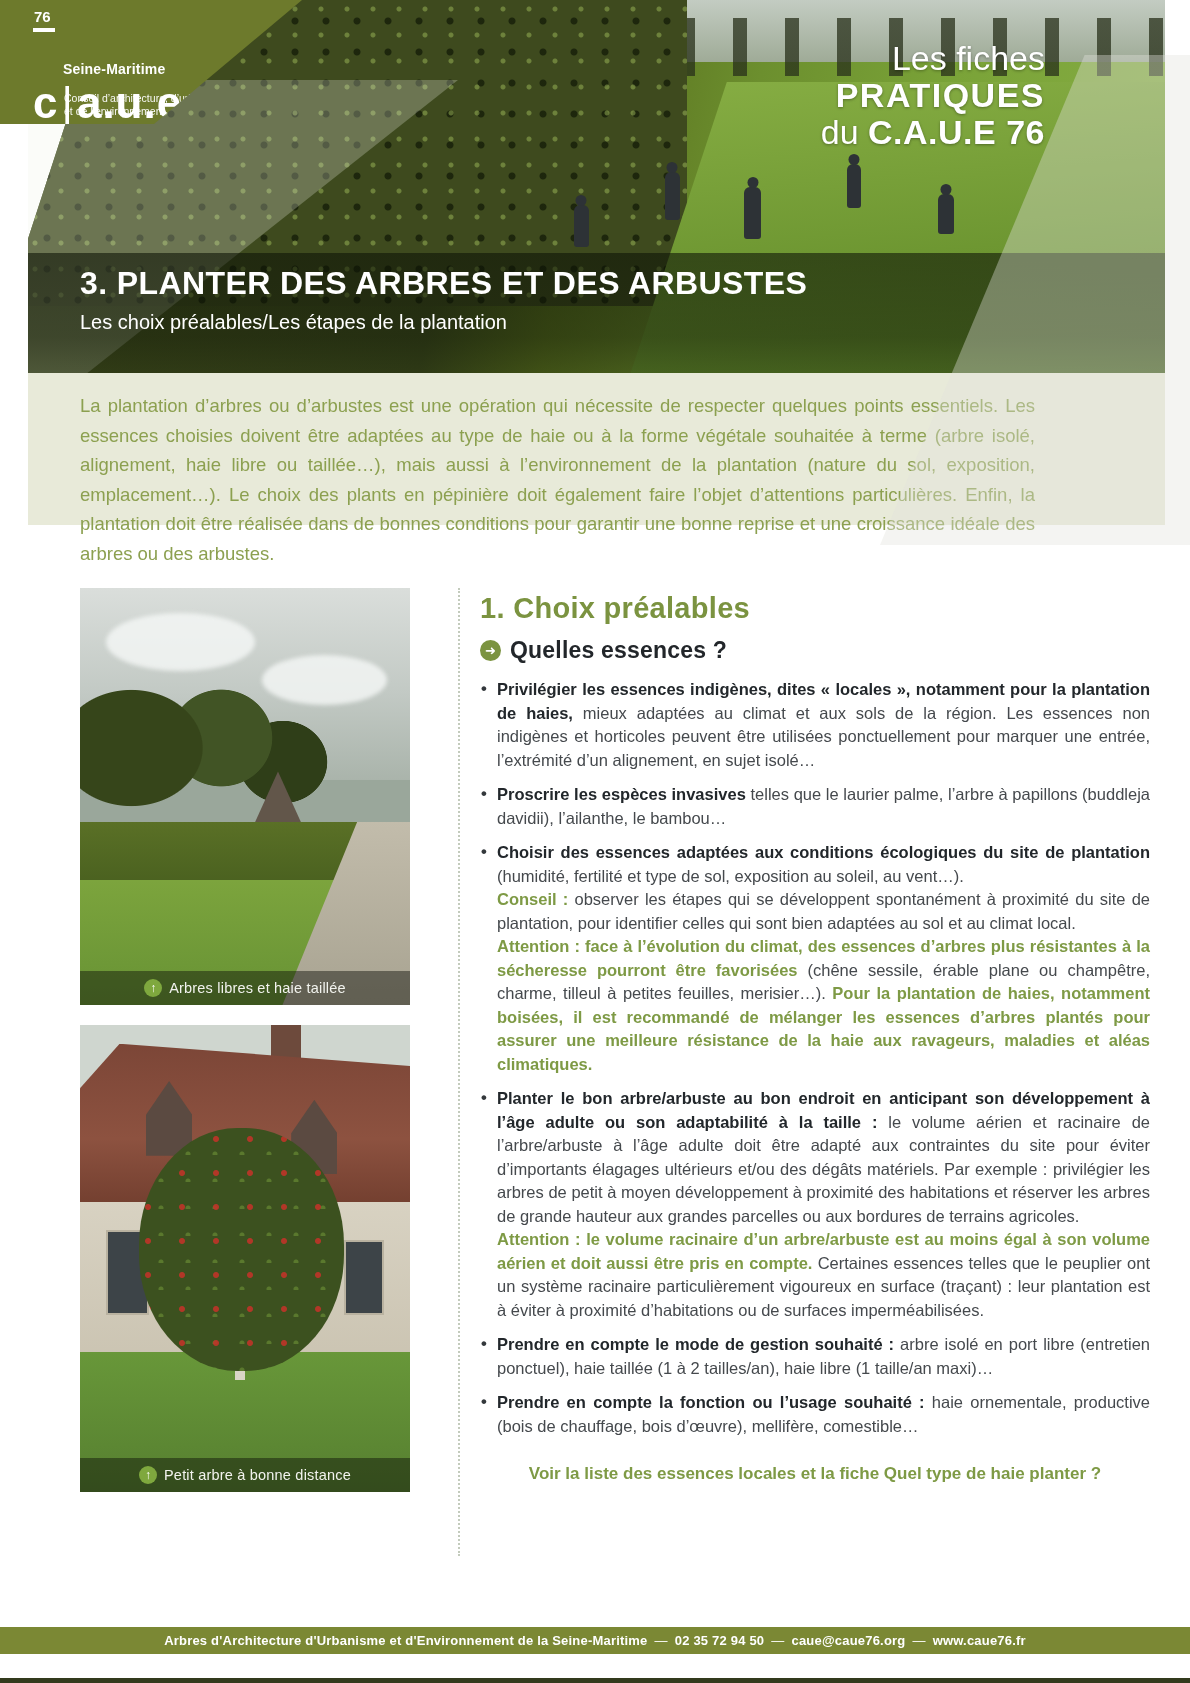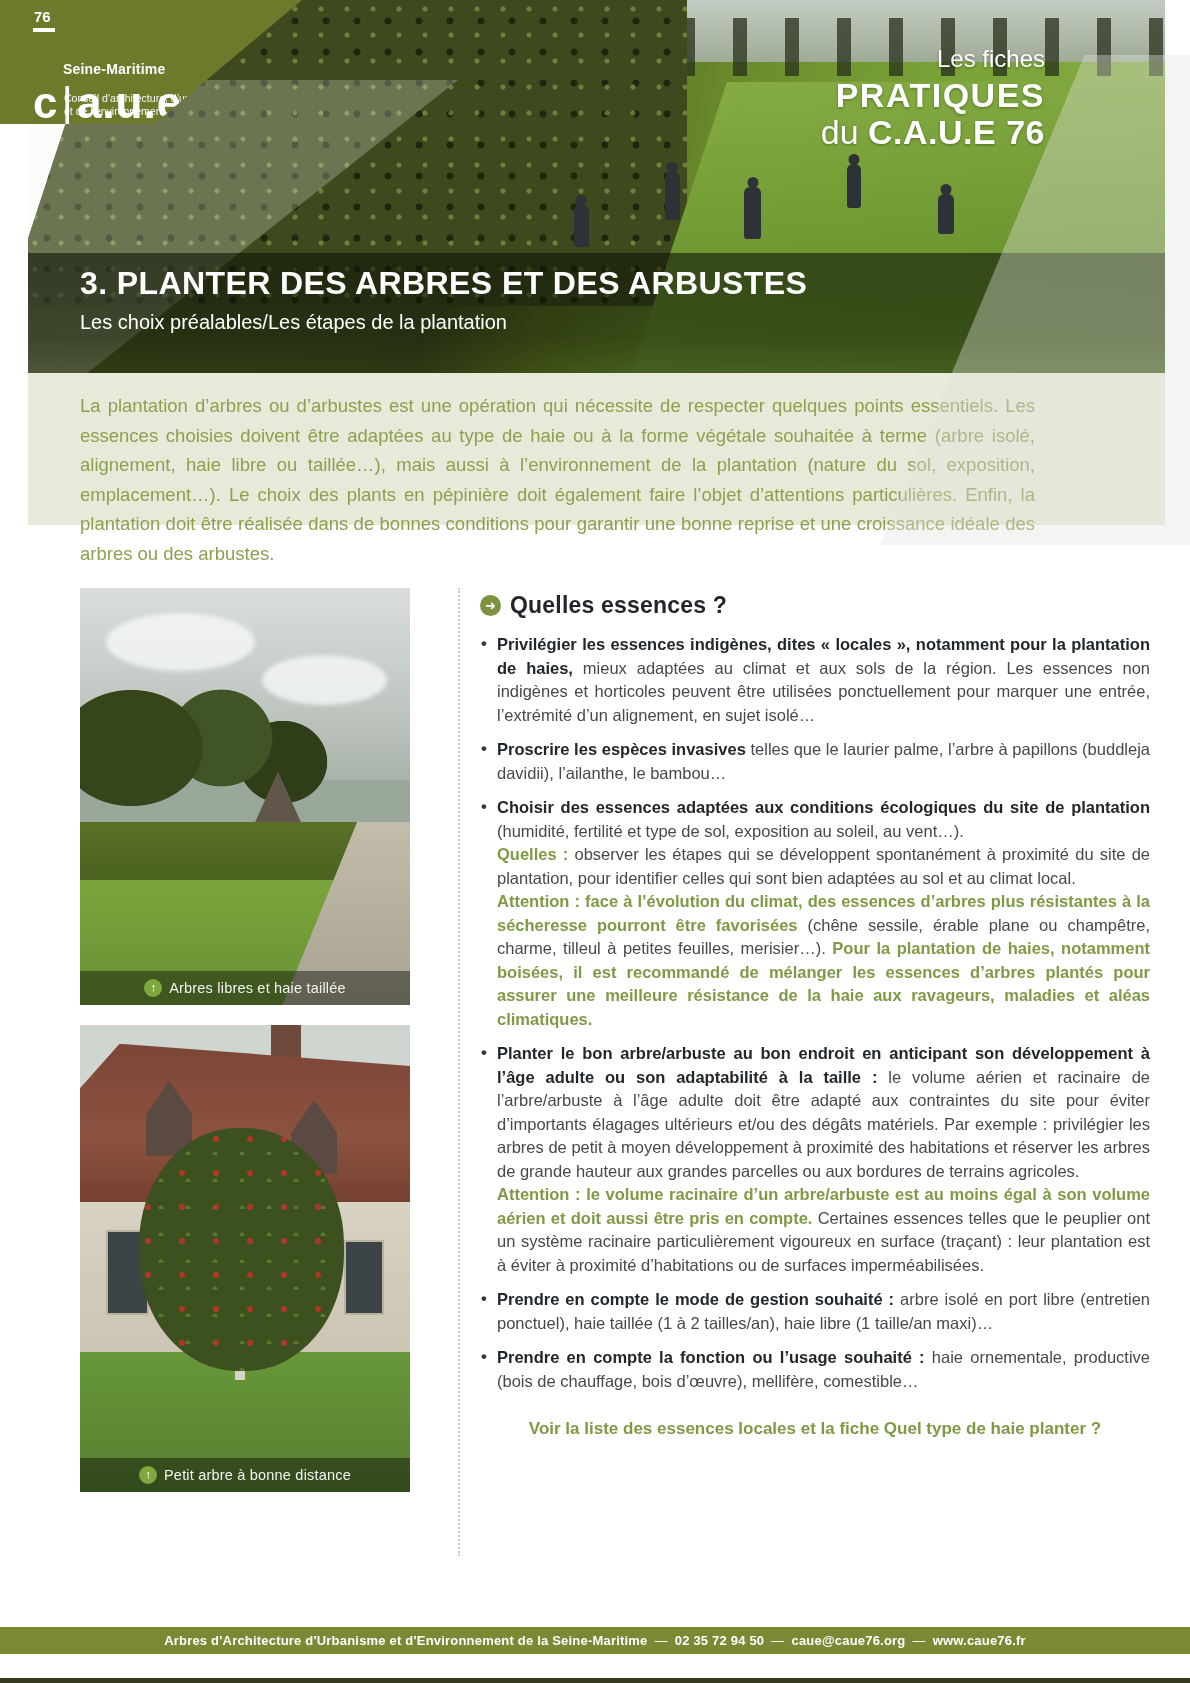--- a/index.html
+++ b/index.html
@@ -35,21 +35,21 @@
   .logo-dept { position:absolute; left:34px; top:8px; font-size:15px; font-weight:700; }
   .logo-dept-bar { position:absolute; left:33px; top:28px; width:22px; height:4px; background:#fff; }
   .logo-region { position:absolute; left:63px; top:22px; font-size:14px; font-weight:700; letter-spacing:.2px;margin-top:39px; }
   .logo-acronym { position:absolute; left:33px; top:38px; font-size:44px; font-weight:700; letter-spacing:1px;margin-top:40px; }
   .logo-acronym .bar { font-weight:300; padding:0 3px; }
   .logo-tagline { position:absolute; left:64px; top:92px; font-size:10.5px; line-height:13px; font-weight:400; opacity:.95; }
 
   
   .masthead { position:absolute; right:145px; top:40px; text-align:right; color:#fff;
     text-shadow:0 1px 3px rgba(0,0,0,.35); line-height:37px; }
-  .mast-1 { font-size:24px; font-weight:300; }
+  .mast-1 { font-size:34px; font-weight:300; }
   .mast-2 { font-size:34px; font-weight:700; letter-spacing:1.5px; }
   .mast-3 { font-size:34px; font-weight:300; }
   .mast-3 b { font-weight:700; letter-spacing:.5px; }
 
   
   .title-band { position:absolute; left:28px; top:253px; width:1137px; height:120px;
     background:linear-gradient(180deg,rgba(12,18,5,.58) 0%,rgba(12,18,5,.50) 70%,rgba(12,18,5,.34) 100%); color:#fff; }
   .doc-title { position:absolute; left:52px; top:12px; font-size:32px; font-weight:700; letter-spacing:.4px; }
   .doc-subtitle { position:absolute; left:52px; top:58px; font-size:20px; font-weight:500; }
 
@@ -211,37 +211,38 @@
     <div class="p2-grass"></div>
     <div class="p2-trunk"></div>
     <div class="p2-tree"></div>
     <div class="caption-bar">
       <span class="caption-icon">↑</span>
       <span class="caption-text">Petit arbre à bonne distance</span>
     </div>
   </div>
 
   <div class="text-col">
+    <div class="h1">1. Choix préalables</div>
     <div class="subhead-row">
       <span class="subhead-icon">➜</span>
       <span class="subhead">Quelles essences ?</span>
     </div>
     <div>
         <div class="bullet">
           <span class="dot">•</span>
           <div class="para"><span class="seg-b">Privilégier les essences indigènes, dites « locales », notamment pour la plantation de haies, </span><span class="seg-n">mieux adaptées au climat et aux sols de la région. Les essences non indigènes et horticoles peuvent être utilisées ponctuellement pour marquer une entrée, l’extrémité d’un alignement, en sujet isolé…</span></div>
         </div>
         <div class="bullet">
           <span class="dot">•</span>
           <div class="para"><span class="seg-b">Proscrire les espèces invasives </span><span class="seg-n">telles que le laurier palme, l’arbre à papillons (buddleja davidii), l’ailanthe, le bambou…</span></div>
         </div>
         <div class="bullet">
           <span class="dot">•</span>
           <div class="para"><span class="seg-b">Choisir des essences adaptées aux conditions écologiques du site de plantation </span><span class="seg-n">(humidité, fertilité et type de sol, exposition au soleil, au vent…).</span></div>
-          <div class="para"><span class="seg-g">Quelles : </span><span class="seg-n">observer les étapes qui se développent spontanément à proximité du site de plantation, pour identifier celles qui sont bien adaptées au sol et au climat local.</span></div>
+          <div class="para"><span class="seg-g">Conseil : </span><span class="seg-n">observer les étapes qui se développent spontanément à proximité du site de plantation, pour identifier celles qui sont bien adaptées au sol et au climat local.</span></div>
           <div class="para"><span class="seg-g">Attention : face à l’évolution du climat, des essences d’arbres plus résistantes à la sécheresse pourront être favorisées </span><span class="seg-n">(chêne sessile, érable plane ou champêtre, charme, tilleul à petites feuilles, merisier…). </span><span class="seg-g">Pour la plantation de haies, notamment boisées, il est recommandé de mélanger les essences d’arbres plantés pour assurer une meilleure résistance de la haie aux ravageurs, maladies et aléas climatiques.</span></div>
         </div>
         <div class="bullet">
           <span class="dot">•</span>
           <div class="para"><span class="seg-b">Planter le bon arbre/arbuste au bon endroit en anticipant son développement à l’âge adulte ou son adaptabilité à la taille : </span><span class="seg-n">le volume aérien et racinaire de l’arbre/arbuste à l’âge adulte doit être adapté aux contraintes du site pour éviter d’importants élagages ultérieurs et/ou des dégâts matériels. Par exemple : privilégier les arbres de petit à moyen développement à proximité des habitations et réserver les arbres de grande hauteur aux grandes parcelles ou aux bordures de terrains agricoles.</span></div>
           <div class="para"><span class="seg-g">Attention : le volume racinaire d’un arbre/arbuste est au moins égal à son volume aérien et doit aussi être pris en compte. </span><span class="seg-n">Certaines essences telles que le peuplier ont un système racinaire particulièrement vigoureux en surface (traçant) : leur plantation est à éviter à proximité d’habitations ou de surfaces imperméabilisées.</span></div>
         </div>
         <div class="bullet">
           <span class="dot">•</span>
           <div class="para"><span class="seg-b">Prendre en compte le mode de gestion souhaité : </span><span class="seg-n">arbre isolé en port libre (entretien ponctuel), haie taillée (1 à 2 tailles/an), haie libre (1 taille/an maxi)…</span></div>

